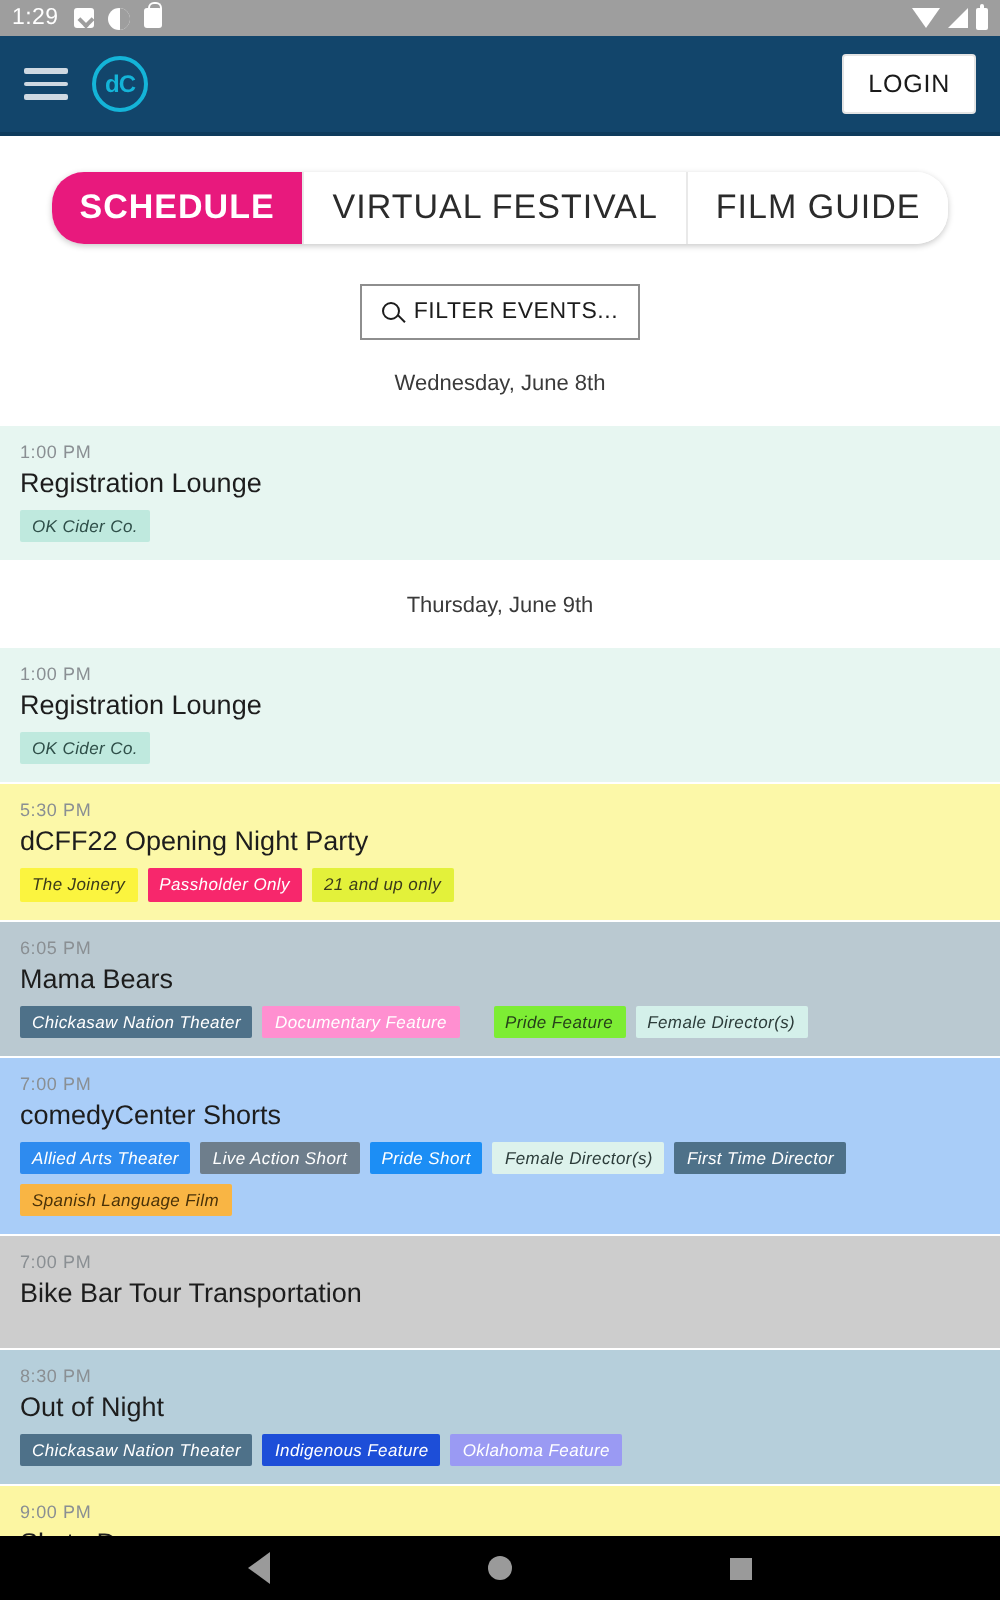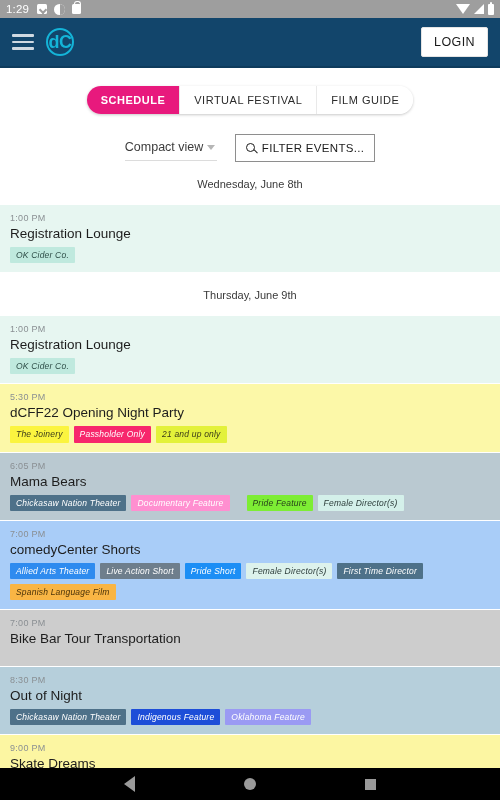--- a/index.html
+++ b/index.html
@@ -37,39 +37,39 @@
   .appbar {
     background: #12456b; height: 48px; flex: 0 0 48px;
     display: flex; align-items: center; padding: 0 12px;
     position: relative;
   }
   .hamburger { width: 22px; height: 16px; display:flex; flex-direction:column; justify-content:space-between; cursor:pointer; margin-right: 12px;}
   .hamburger span { display:block; height: 2.6px; background: #cfd9e2; border-radius: 1px; }
   .logo {
     width: 28px; height: 28px; border-radius: 50%;
     border: 2.5px solid #14b4d8; display:flex; align-items:center; justify-content:center;
-    color: #14b4d8; font-size: 18px; font-weight: 700; letter-spacing: -0.5px;
+    color: #14b4d8; font-size: 12px; font-weight: 700; letter-spacing: -0.5px;
     background: transparent;
   }
   .login-btn {
     position: absolute; right: 12px; top: 9px;
     background: #ffffff; color: #1a1a1a;
     border: 1px solid #e4e4e4; border-radius: 2px;
     font-size: 12.5px; letter-spacing: .4px;
     padding: 7px 12px; cursor: pointer; font-family: inherit;
   }
   .appbar-underline { height: 2px; background: #0e3b5c; flex: 0 0 2px; }
 
   
   .content { flex: 1 1 auto; background:#fff; overflow: hidden; position: relative; }
 
   .tabs-wrap { display:flex; justify-content:center; padding-top: 18px; }
   .tabs { display:flex; border-radius: 16px; overflow:hidden; box-shadow: 0 1px 3px rgba(0,0,0,.22); }
   .tab {
-    padding: 8px 14px; font-size: 11px; letter-spacing: .5px;
+    padding: 8px 14px; font-size: 17px; letter-spacing: .5px;
     background:#fff; color:#2b2b2b; cursor:pointer; white-space:nowrap;
     border-right: 1px solid #e9e9e9;
   }
   .tab:last-child { border-right: none; }
   .tab.active { background: #e8197d; color:#fff; font-weight:600; }
 
   .controls { display:flex; justify-content:center; align-items:center; gap: 18px; padding-top: 20px; }
   .select-wrap {
     position: relative; width: 92px;
     border-bottom: 1px solid #dcdcdc; padding: 4px 0 6px 0;
@@ -149,24 +149,20 @@
 
     <div class="tabs-wrap">
       <div class="tabs" id="tab-bar">
           <div class="tab active" style="background: rgb(232, 25, 125);">SCHEDULE</div>
           <div class="tab">VIRTUAL FESTIVAL</div>
           <div class="tab">FILM GUIDE</div>
         </div>
     </div>
 
     <div class="controls">
-      <div class="select-wrap">
-        <span class="select-val">Compact view</span>
-        <span class="caret"></span>
-      </div>
       <button class="filter-btn">
         <span class="search-ic"></span>
         <span>FILTER EVENTS...</span>
       </button>
     </div>
 
     <div id="schedule-list">
         <div class="day-header">Wednesday, June 8th</div>
         <div class="event" style="background: rgb(231, 246, 241);">
           <div class="ev-time">1:00 PM</div>

